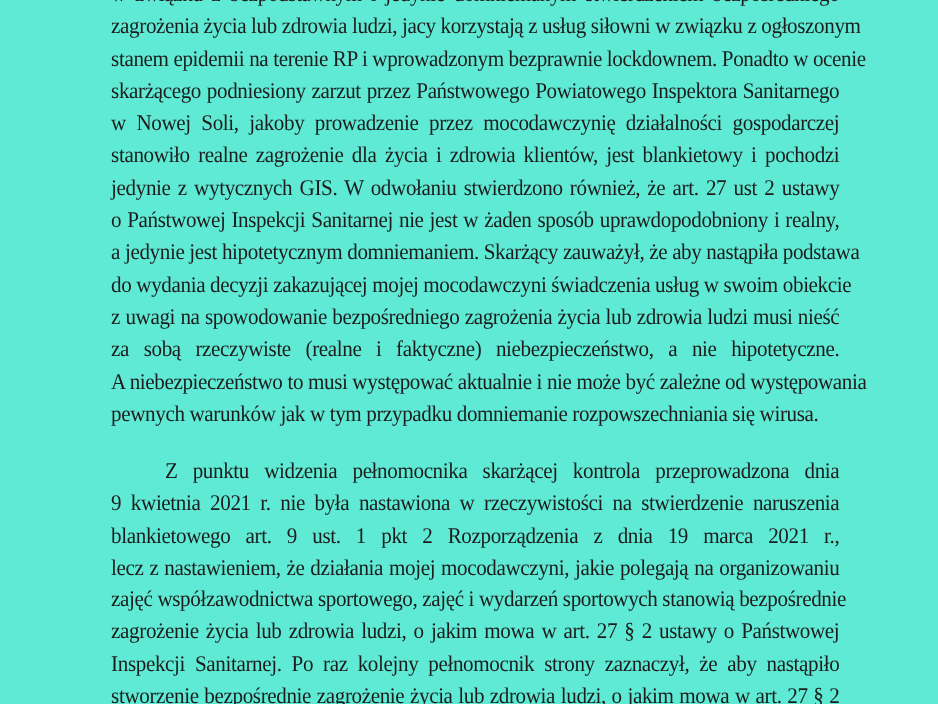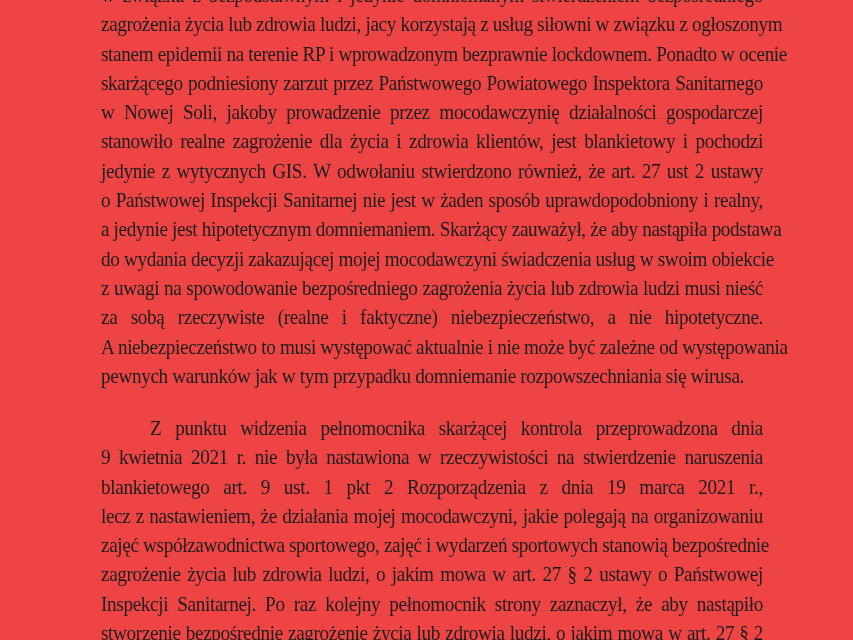--- a/index.html
+++ b/index.html
@@ -12,21 +12,21 @@
     height: 640px;
     overflow: hidden;
     position: relative;
   }
   .page {
     position: absolute;
     left: 0;
     top: 0;
     width: 853px;
     height: 640px;
-    background: #ef4444;
+    background: #5eead4;
     overflow: hidden;
   }
   .text-block {
     position: absolute;
     left: 101px;
     width: 662px;
     font-family: "Liberation Serif", "DejaVu Serif", serif;
     font-size: 19.2px;
     color: #1c1c1c;
     letter-spacing: -0.35px;

